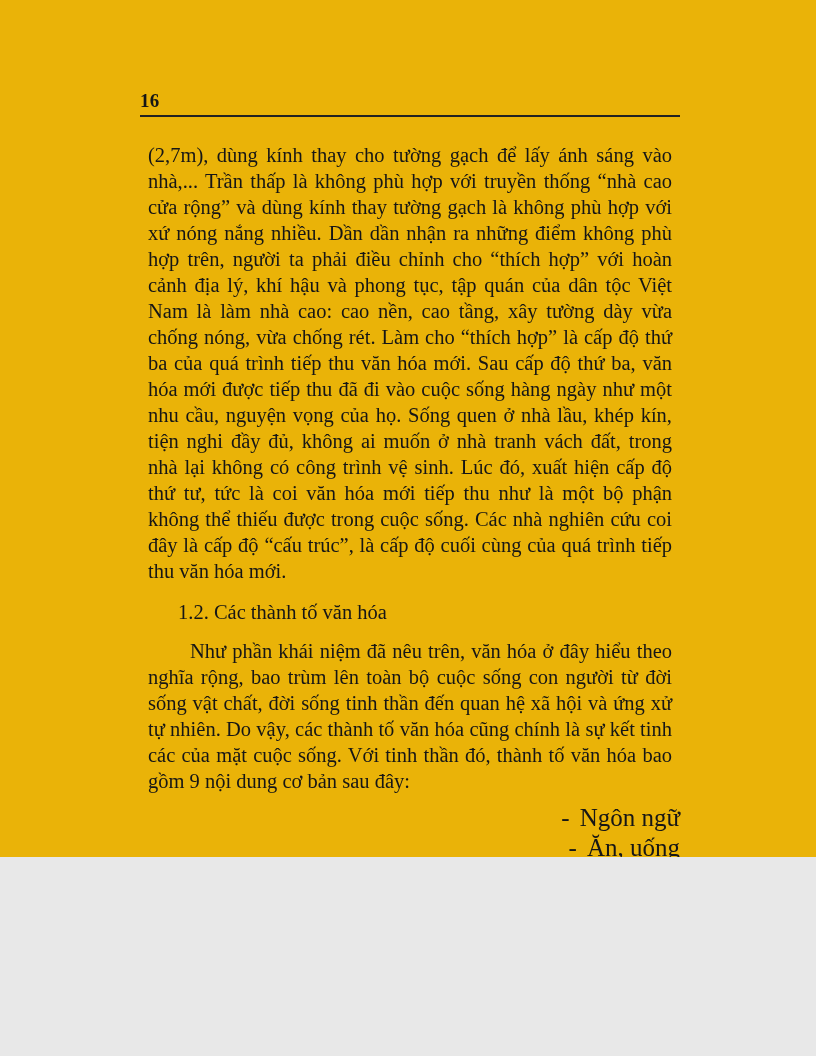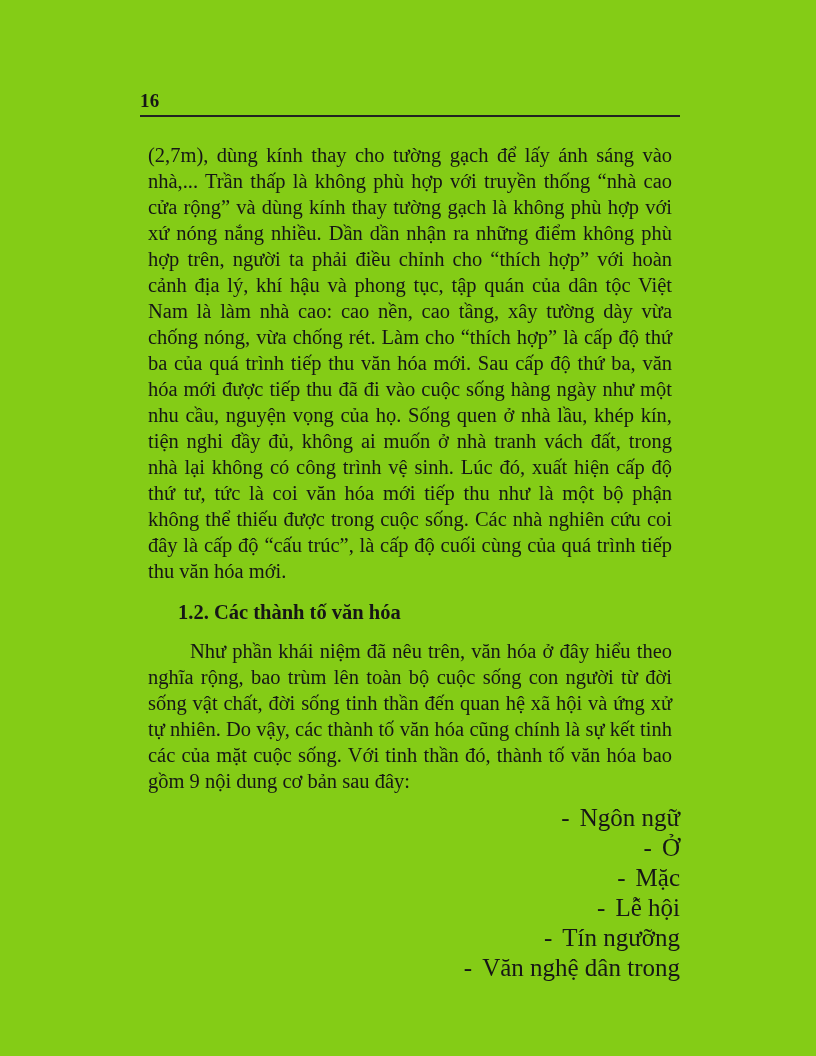--- a/index.html
+++ b/index.html
@@ -1,21 +1,21 @@
 <!DOCTYPE html>
 <html><head>
 <meta charset="utf-8">
 <style>
   html, body { margin: 0; padding: 0; background: #e8e8e8; }
   .page {
     position: relative;
     width: 816px;
-    height: 1056px;
+    height: 857px;
     margin: 0 auto;
-    background: #84cc16;
+    background: #eab308;
     box-sizing: border-box;
     padding: 90px 136px 0 140px;
     color: #161616;
     font-family: "Liberation Serif", "DejaVu Serif", serif;
     overflow: hidden;
   }
   .page-header {
     display: flex;
     justify-content: space-between;
     align-items: baseline;
@@ -31,21 +31,21 @@
     font-size: 20.5px;
     line-height: 26px;
     text-align: justify;
     text-justify: inter-word;
   }
   .para.indent { text-indent: 42px; margin-top: 13px; }
   .section-heading {
     margin: 15px 0 0 0;
     padding-left: 38px;
     font-size: 20.5px;
-    font-weight: bold;
+    font-weight: normal;
     line-height: 26px;
   }
   .dash-list {
     list-style: none;
     margin: 9px 0 0 0;
     padding: 0 0 0 44px;
     font-size: 25px;
     text-align: right;
   }
   .dash-list li { line-height: 30px; }
@@ -63,20 +63,21 @@
   <main>
 
     <p class="para">(2,7m), dùng kính thay cho tường gạch để lấy ánh sáng vào nhà,... Trần thấp là không phù hợp với truyền thống “nhà cao cửa rộng” và dùng kính thay tường gạch là không phù hợp với xứ nóng nắng nhiều. Dần dần nhận ra những điểm không phù hợp trên, người ta phải điều chỉnh cho “thích hợp” với hoàn cảnh địa lý, khí hậu và phong tục, tập quán của dân tộc Việt Nam là làm nhà cao: cao nền, cao tầng, xây tường dày vừa chống nóng, vừa chống rét. Làm cho “thích hợp” là cấp độ thứ ba của quá trình tiếp thu văn hóa mới. Sau cấp độ thứ ba, văn hóa mới được tiếp thu đã đi vào cuộc sống hàng ngày như một nhu cầu, nguyện vọng của họ. Sống quen ở nhà lầu, khép kín, tiện nghi đầy đủ, không ai muốn ở nhà tranh vách đất, trong nhà lại không có công trình vệ sinh. Lúc đó, xuất hiện cấp độ thứ tư, tức là coi văn hóa mới tiếp thu như là một bộ phận không thể thiếu được trong cuộc sống. Các nhà nghiên cứu coi đây là cấp độ “cấu trúc”, là cấp độ cuối cùng của quá trình tiếp thu văn hóa mới.</p>
 
     <h2 class="section-heading">1.2. Các thành tố văn hóa</h2>
 
     <p class="para indent">Như phần khái niệm đã nêu trên, văn hóa ở đây hiểu theo nghĩa rộng, bao trùm lên toàn bộ cuộc sống con người từ đời sống vật chất, đời sống tinh thần đến quan hệ xã hội và ứng xử tự nhiên. Do vậy, các thành tố văn hóa cũng chính là sự kết tinh các của mặt cuộc sống. Với tinh thần đó, thành tố văn hóa bao gồm 9 nội dung cơ bản sau đây:</p>
 
     <ul class="dash-list">
       <li><span class="dash">-</span><span>Ngôn ngữ</span></li>
+      <li><span class="dash">-</span><span>Ăn, uống</span></li>
       <li><span class="dash">-</span><span>Ở</span></li>
       <li><span class="dash">-</span><span>Mặc</span></li>
       <li><span class="dash">-</span><span>Lễ hội</span></li>
       <li><span class="dash">-</span><span>Tín ngưỡng</span></li>
       <li><span class="dash">-</span><span>Văn nghệ dân trong</span></li>
     </ul>
 
   </main>
 
 </div>

